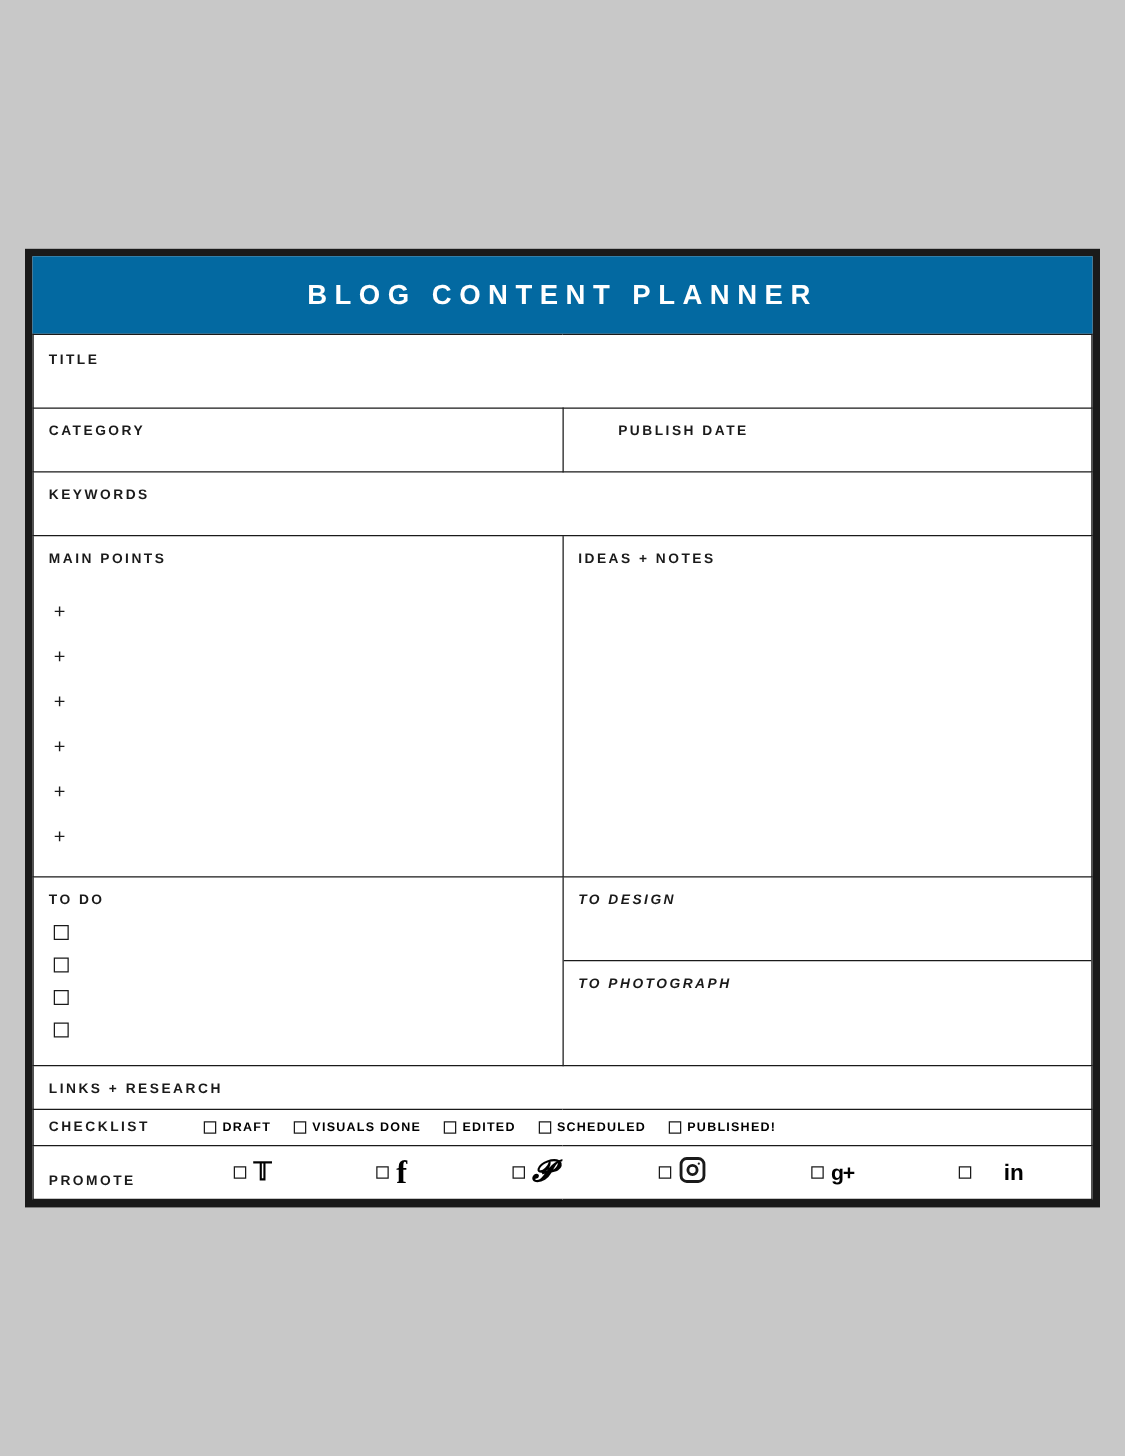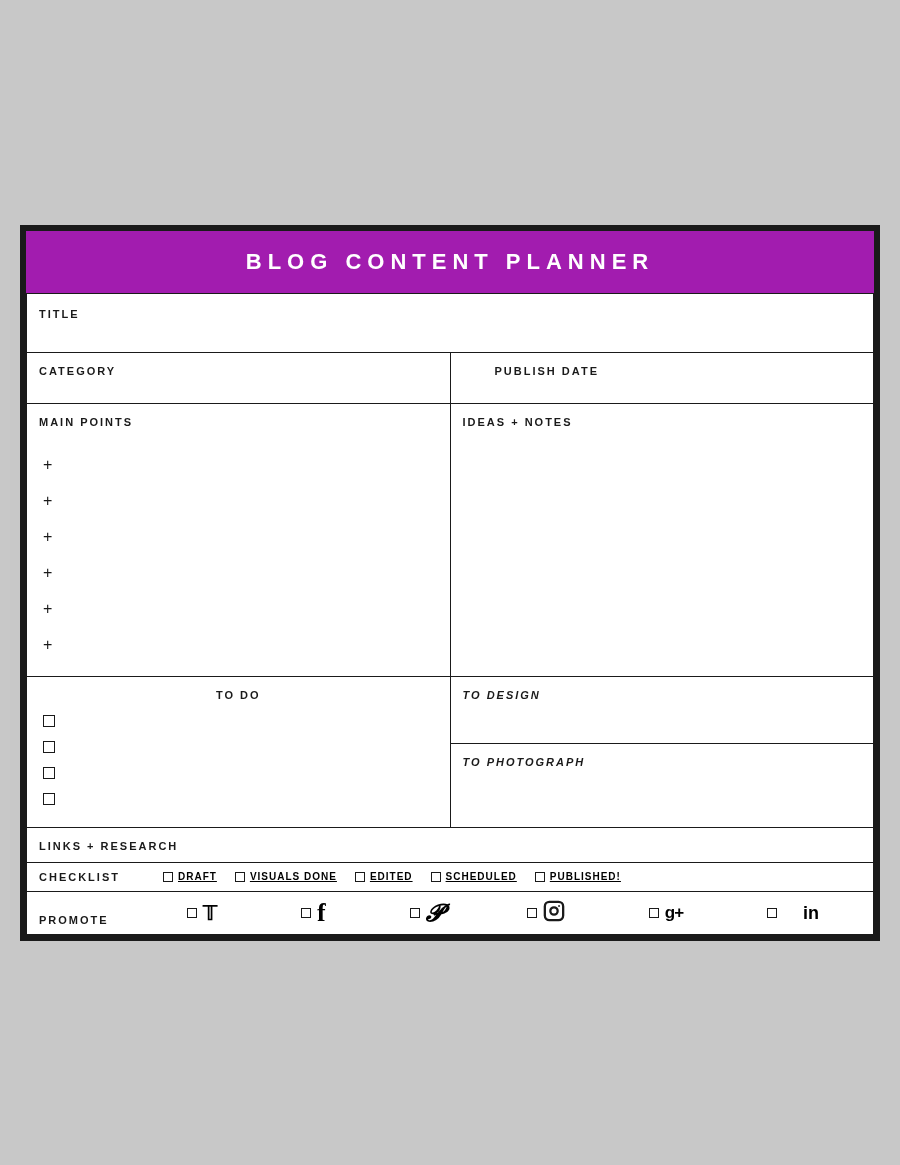--- a/index.html
+++ b/index.html
@@ -11,21 +11,21 @@
       min-height: 100vh;
       font-family: 'Arial', sans-serif;
     }
     .page-wrapper {
       background: #fff;
       width: 860px;
       border: 6px solid #1a1a1a;
       margin: 20px auto;
     }
     .header {
-      background: #a21caf;
+      background: #0369a1;
       color: #fff;
       text-align: center;
       padding: 18px 10px;
       letter-spacing: 6px;
       font-size: 22px;
       font-weight: 700;
       text-transform: uppercase;
     }
     .planner-table {
       width: 100%;
@@ -91,21 +91,20 @@
       flex-wrap: wrap;
     }
     .checklist-item {
       display: flex;
       align-items: center;
       gap: 5px;
       font-size: 10px;
       font-weight: 600;
       letter-spacing: 1px;
       text-transform: uppercase;
-      text-decoration: underline;
     }
     .checklist-item .chk {
       display: inline-block;
       width: 10px;
       height: 10px;
       border: 1.5px solid #1a1a1a;
       flex-shrink: 0;
     }
     .promote-items {
       display: flex;
@@ -183,40 +182,45 @@
 
     <tr class="category-row">
       <td style="width:50%; border-right:1.5px solid #1a1a1a;">
         <span class="label">CATEGORY</span>
       </td>
       <td style="width:50%;padding-left:44px;">
         <span class="label">PUBLISH DATE</span>
       </td>
     </tr>
 
+    <tr class="keywords-row">
+      <td colspan="2">
+        <span class="label">KEYWORDS</span>
+      </td>
+    </tr>
 
     <tr class="main-section">
       <td class="main-points-cell" style="border-right:1.5px solid #1a1a1a; padding-bottom: 20px;">
         <span class="label">MAIN POINTS</span>
         <div class="plus-items">
           <div class="plus-item">+</div>
           <div class="plus-item">+</div>
           <div class="plus-item">+</div>
           <div class="plus-item">+</div>
           <div class="plus-item">+</div>
           <div class="plus-item">+</div>
         </div>
       </td>
       <td class="ideas-cell">
         <span class="label">IDEAS + NOTES</span>
       </td>
     </tr>
 
     <tr>
-      <td class="todo-left" style="padding-bottom:20px;text-align:center;">
+      <td class="todo-left" style="padding-bottom:20px;">
         <span class="label">TO DO</span>
         <div class="checkbox-item">
           <span class="chk"></span>
         </div>
         <div class="checkbox-item">
           <span class="chk"></span>
         </div>
         <div class="checkbox-item">
           <span class="chk"></span>
         </div>

